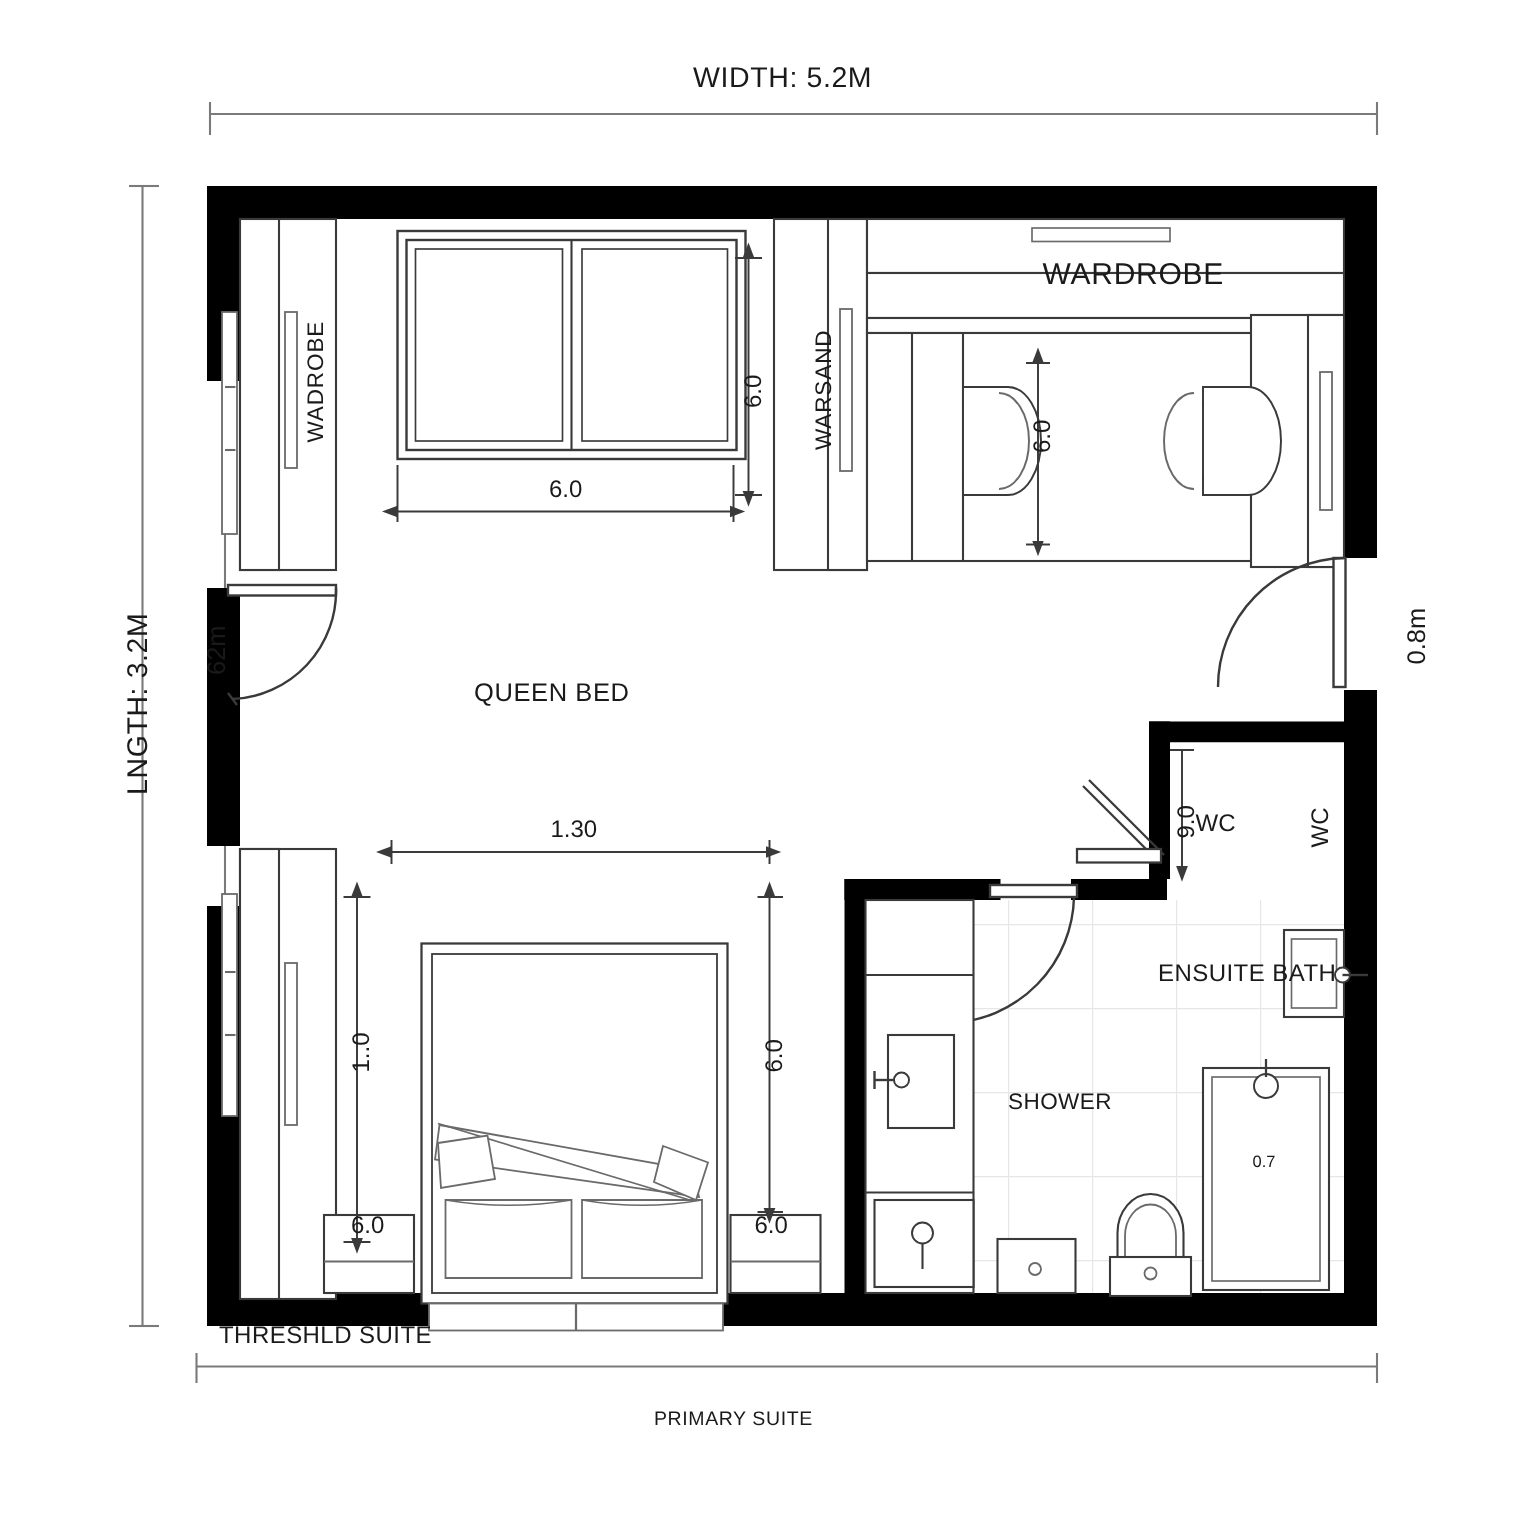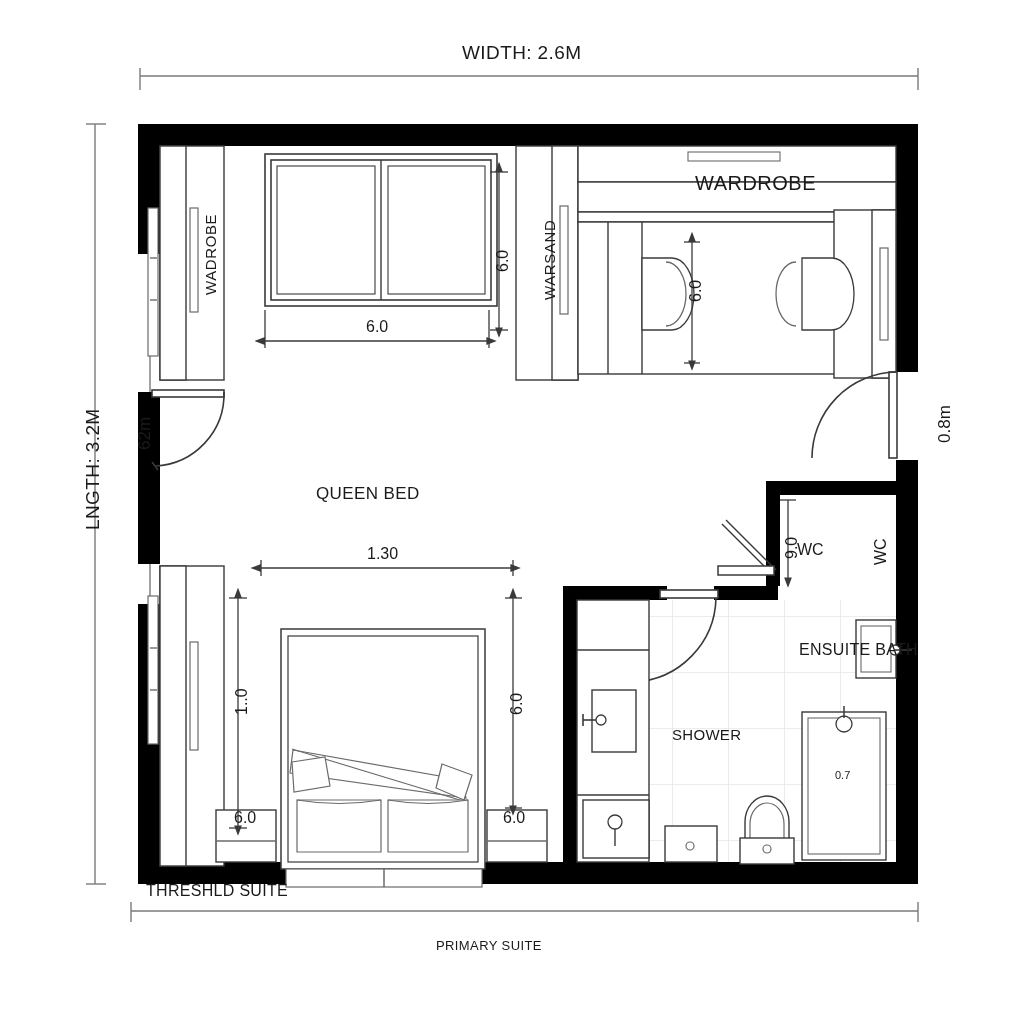--- a/index.html
+++ b/index.html
@@ -267,39 +267,39 @@
     <line x1="513" y1="598" x2="513" y2="808" marker-start="url(#arrL)" marker-end="url(#arrR)"></line>
     <line x1="505" y1="598" x2="522" y2="598"></line>
     <line x1="505" y1="808" x2="522" y2="808"></line>
 
     <line x1="788" y1="500" x2="788" y2="580" marker-end="url(#arrR)"></line>
     <line x1="780" y1="500" x2="796" y2="500"></line>
   </g>
 </svg>
 </div>
 
-<div class="lbl" style="left:462px;top:42px;font-size:19px;letter-spacing:.4px;">WIDTH: 2.6M</div>
+<div class="lbl" style="left:462px;top:42px;font-size:19px;letter-spacing:.4px;">WIDTH: 5.2M</div>
 
 <div class="lbl vert" style="left:82px;top:530px;font-size:19px;letter-spacing:.4px;transform:rotate(-90deg);">LNGTH: 3.2M</div>
 
 <div class="lbl vert" style="left:135px;top:450px;font-size:17px;transform:rotate(-90deg);">62m</div>
 
 <div class="lbl vert" style="left:935px;top:443px;font-size:17px;transform:rotate(-90deg);">0.8m</div>
 
 <div class="lbl" style="left:436px;top:938px;font-size:13px;letter-spacing:.4px;">PRIMARY SUITE</div>
 
 <div class="lbl vert" style="left:202px;top:295px;font-size:15px;letter-spacing:.6px;transform:rotate(-90deg);">WADROBE</div>
 
 <div class="lbl vert" style="left:541px;top:300px;font-size:15px;letter-spacing:.6px;transform:rotate(-90deg);">WARSAND</div>
 
 <div class="lbl" style="left:695px;top:172px;font-size:20px;letter-spacing:.5px;">WARDROBE</div>
 
-<div class="lbl" style="left:316px;top:452px;font-size:17px;letter-spacing:.4px;margin-top:32px;">QUEEN BED</div>
-
-<div class="lbl" style="left:772px;top:641px;font-size:16px;letter-spacing:.3px;margin-left:27px;">ENSUITE BATH</div>
+<div class="lbl" style="left:316px;top:452px;font-size:17px;letter-spacing:.4px;">QUEEN BED</div>
+
+<div class="lbl" style="left:772px;top:641px;font-size:16px;letter-spacing:.3px;">ENSUITE BATH</div>
 
 <div class="lbl" style="left:672px;top:726px;font-size:15px;letter-spacing:.3px;">SHOWER</div>
 
 <div class="lbl" style="left:797px;top:541px;font-size:16px;">WC</div>
 
 <div class="lbl vert" style="left:872px;top:565px;font-size:16px;transform:rotate(-90deg);">WC</div>
 
 <div class="lbl" style="left:146px;top:882px;font-size:16px;letter-spacing:.3px;">THRESHLD SUITE</div>
 
 <div class="lbl" style="left:366px;top:318px;font-size:16px;">6.0</div>

